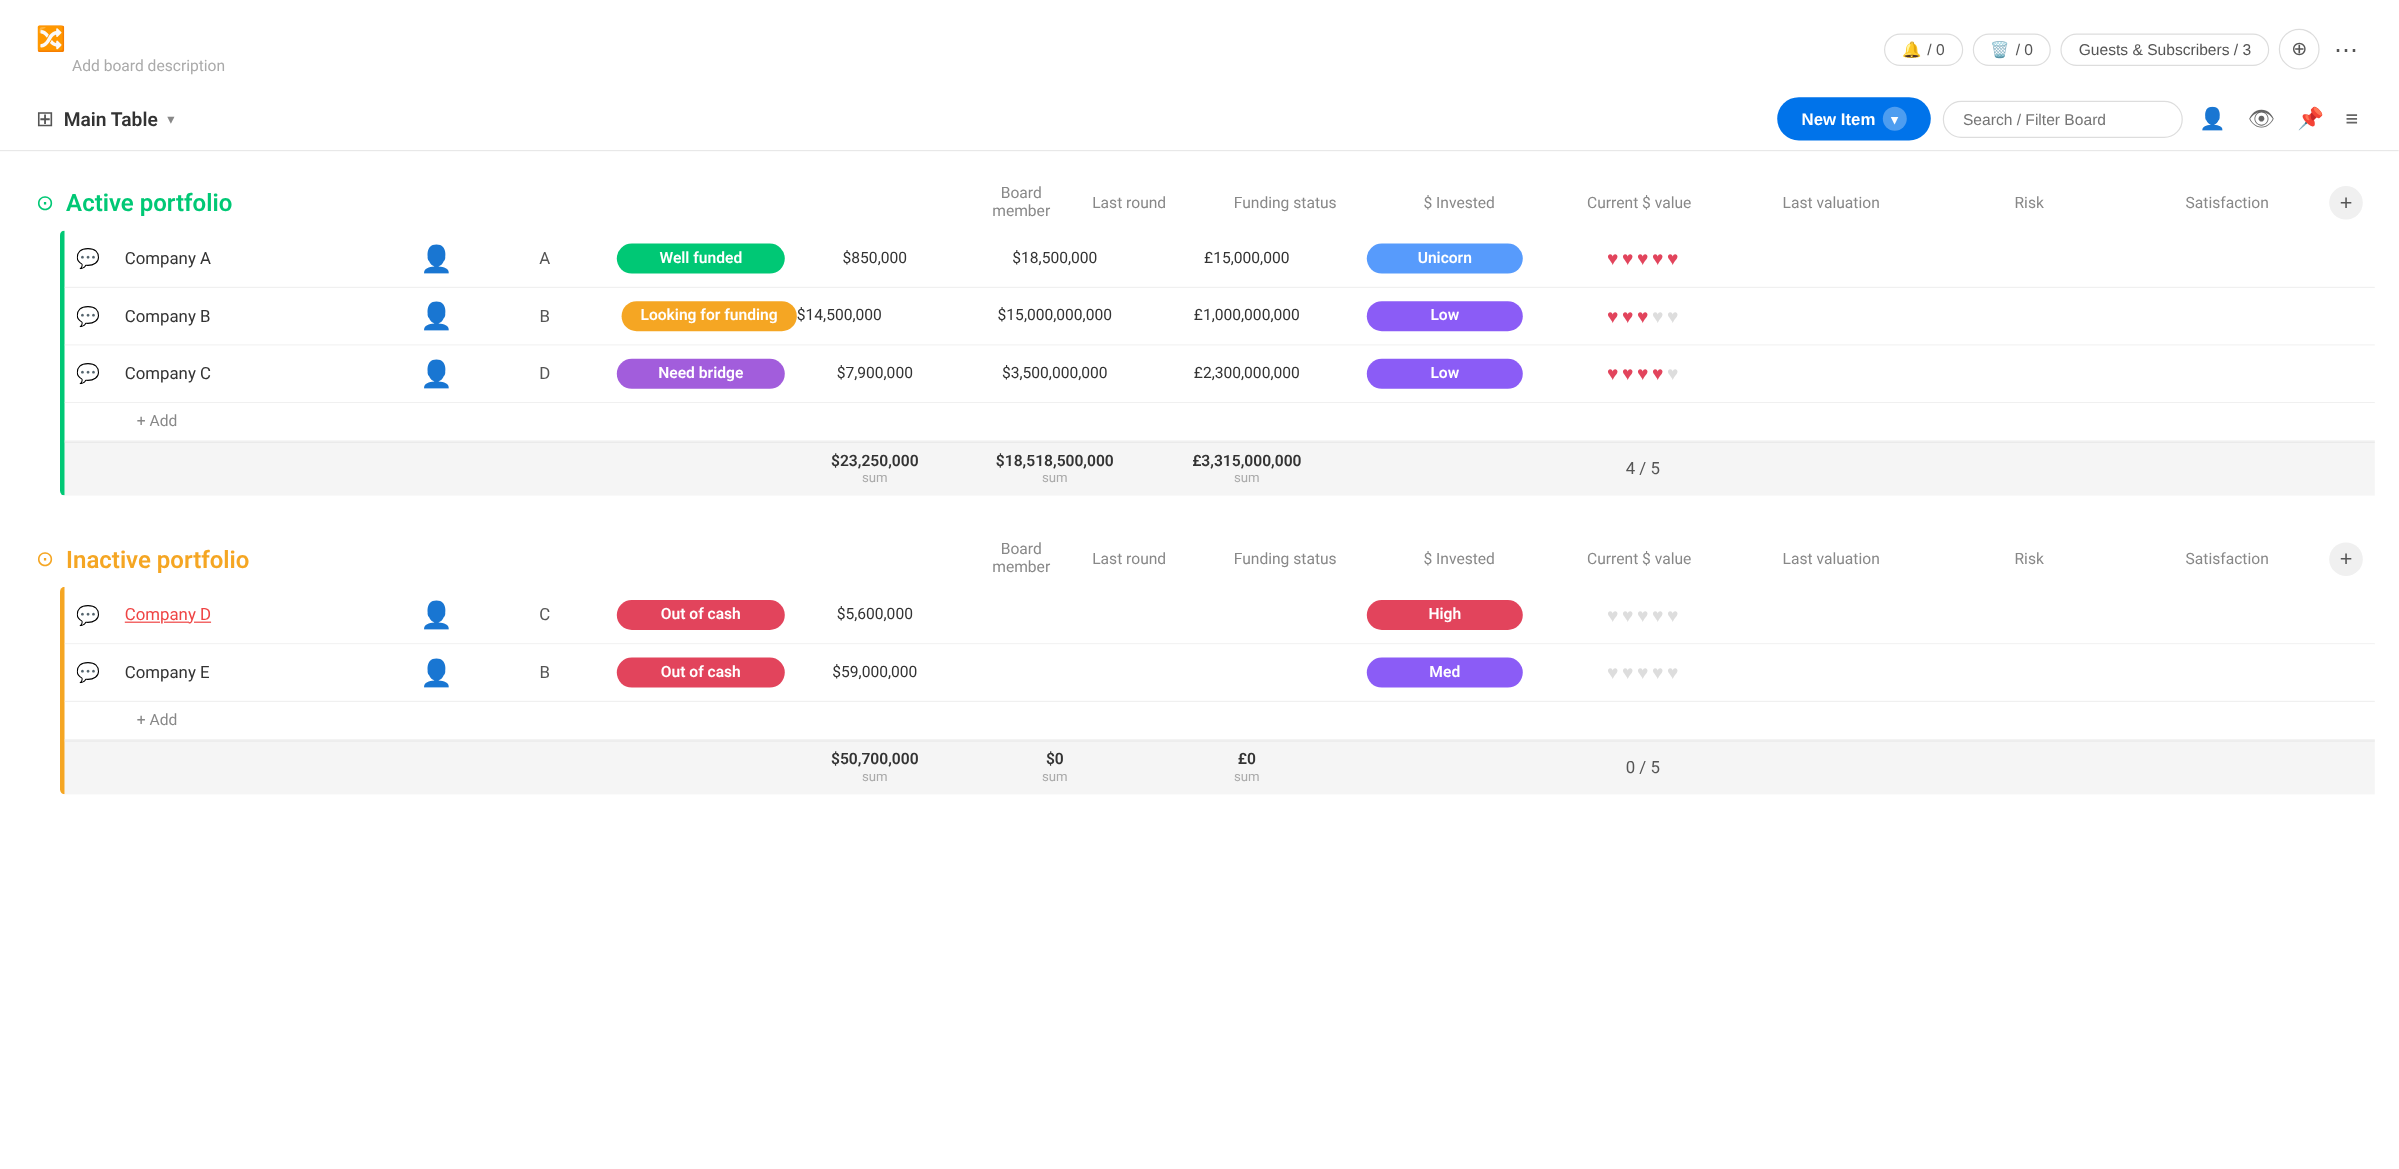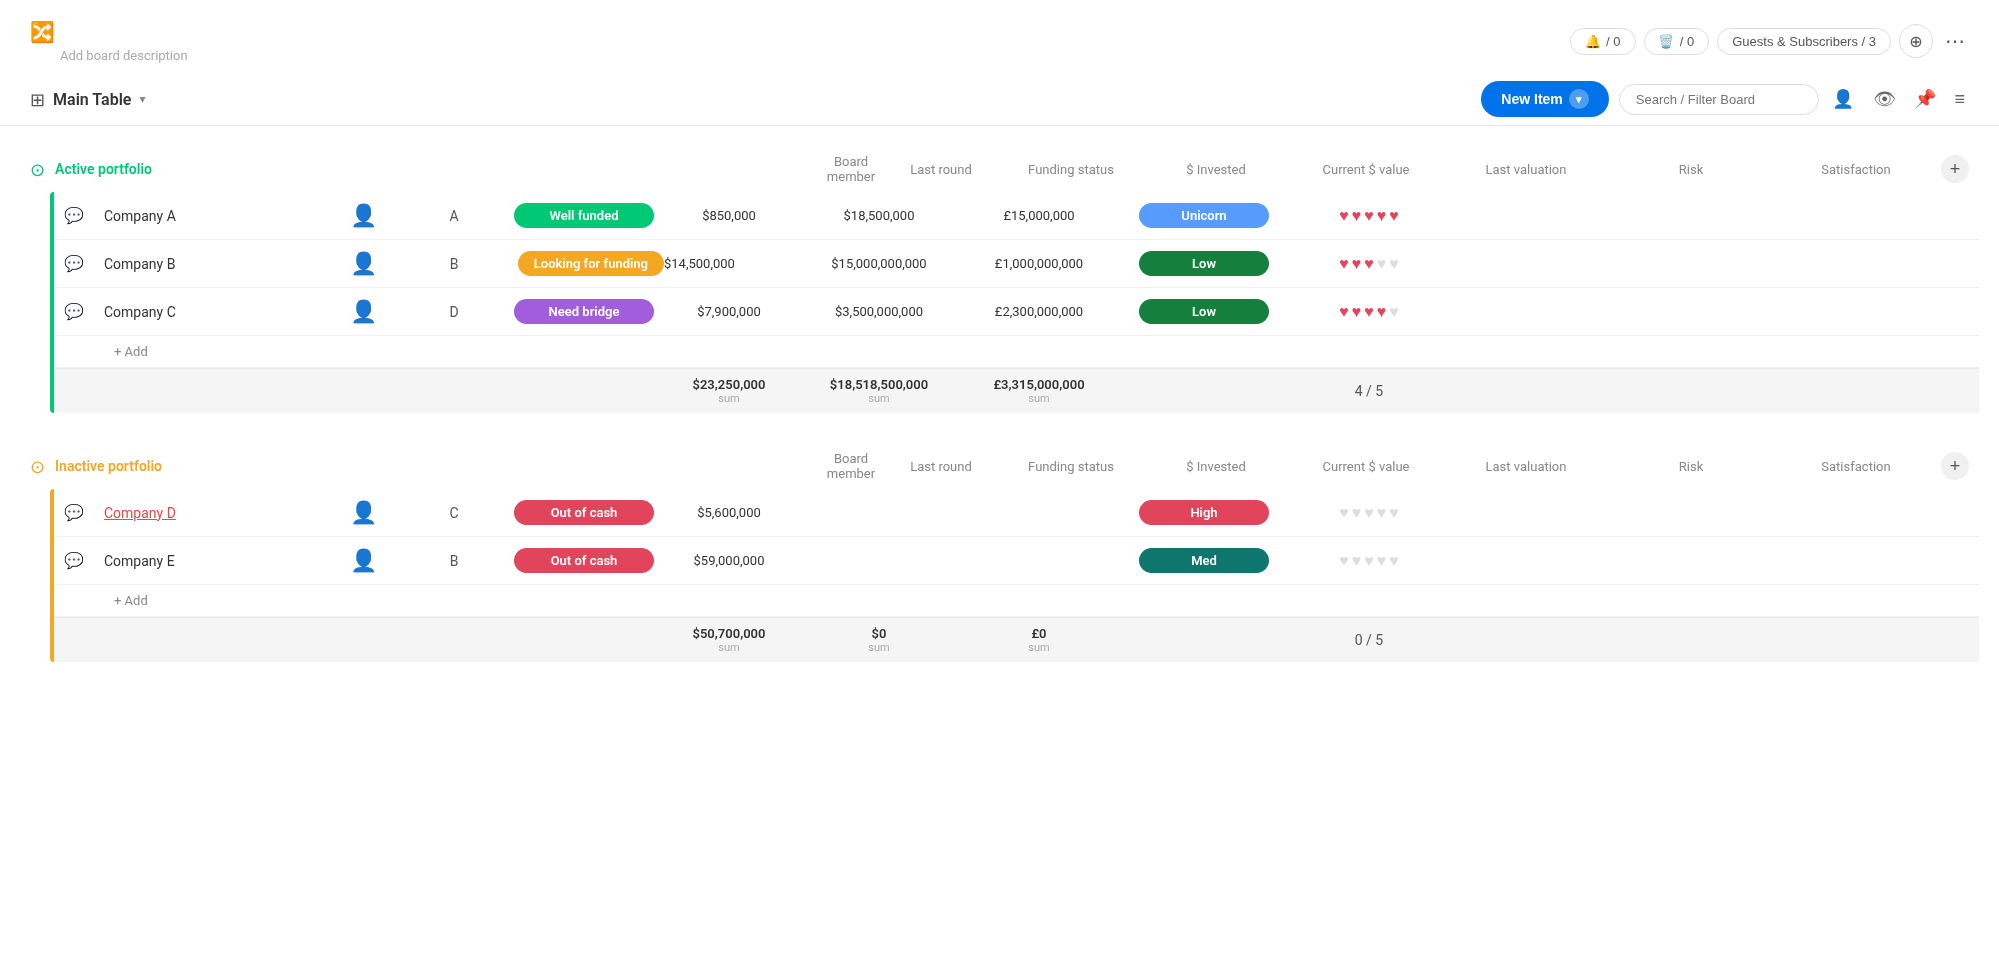--- a/index.html
+++ b/index.html
@@ -198,21 +198,21 @@
 
     .group-toggle {
       font-size: 18px;
       cursor: pointer;
     }
 
     .group-toggle.active { color: #00c875; }
     .group-toggle.inactive { color: #f5a623; }
 
     .group-title {
-      font-size: 14px;
+      font-size: 20px;
       font-weight: 600;
     }
 
     .group-title.active { color: #00c875; }
     .group-title.inactive { color: #f5a623; }
 
     .group-add-btn {
       margin-left: auto;
       background: #f0f0f0;
       border: none;
@@ -254,23 +254,23 @@
       border-radius: 20px;
       padding: 5px 16px;
       font-size: 13px;
       font-weight: 600;
       color: #fff;
       text-align: center;
       min-width: 130px;
     }
 
     .unicorn { background: #579bfc; }
-    .low { background: #15803d; }
+    .low { background: #8b5cf6; }
     .high { background: #e2445c; }
-    .med { background: #0f766e; }
+    .med { background: #8b5cf6; }
 
     .heart {
       font-size: 16px;
     }
 
     .heart.filled { color: #e2445c; }
     .heart.empty { color: #ddd; }
 
     .add-row {
       display: flex;

